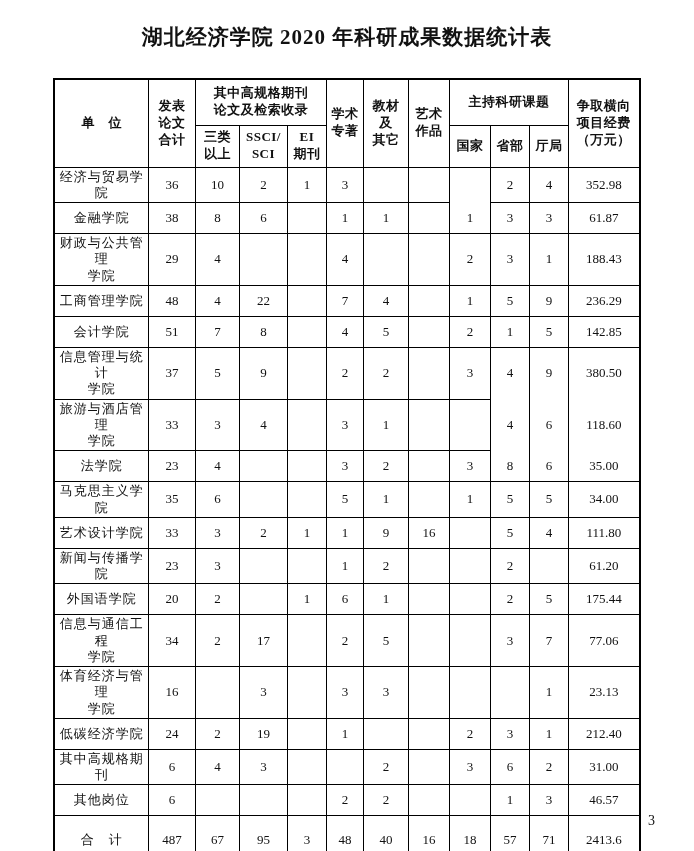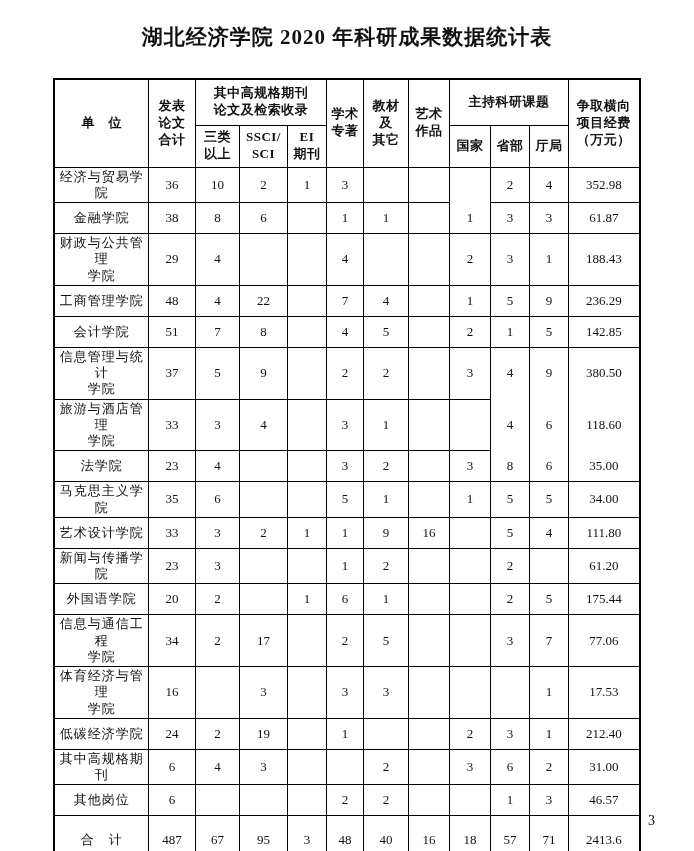--- a/index.html
+++ b/index.html
@@ -280,21 +280,21 @@
         <td>16</td>
         <td></td>
         <td>3</td>
         <td></td>
         <td>3</td>
         <td>3</td>
         <td></td>
         <td></td>
         <td></td>
         <td>1</td>
-        <td>17.53</td>
+        <td>23.13</td>
       </tr>
       <tr class="single">
         <td class="unit">低碳经济学院</td>
         <td>24</td>
         <td>2</td>
         <td>19</td>
         <td></td>
         <td>1</td>
         <td></td>
         <td></td>

